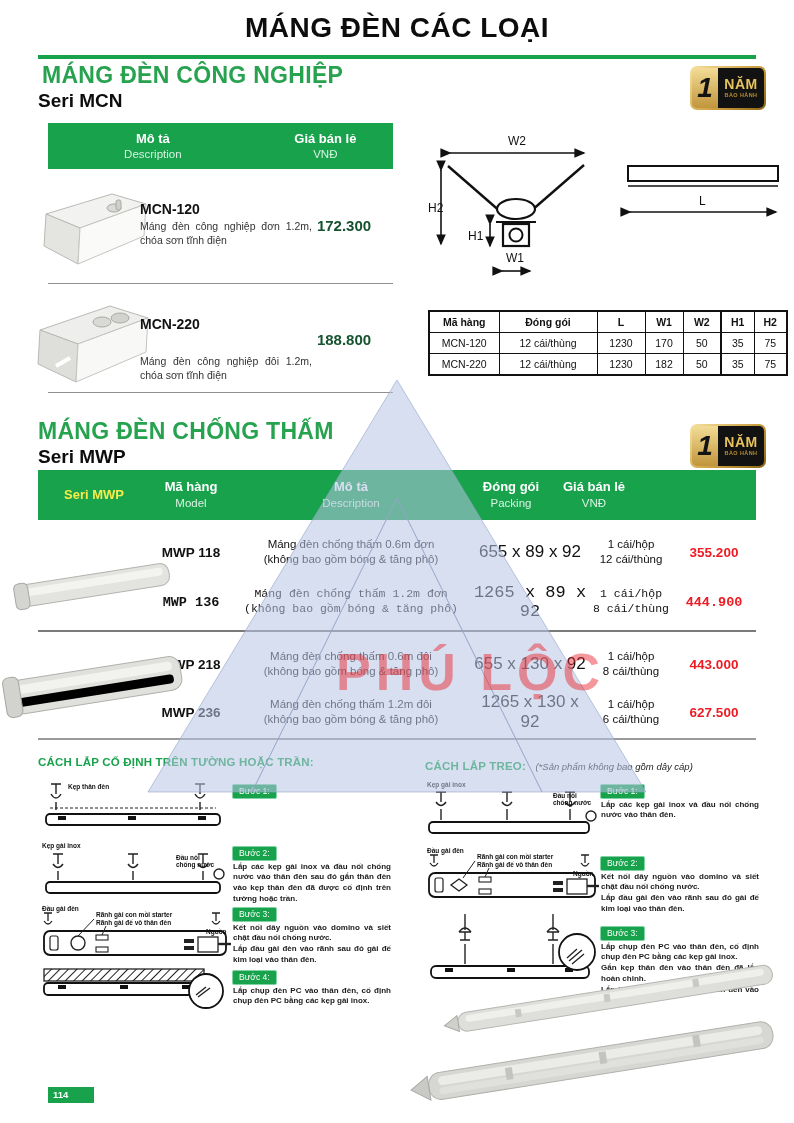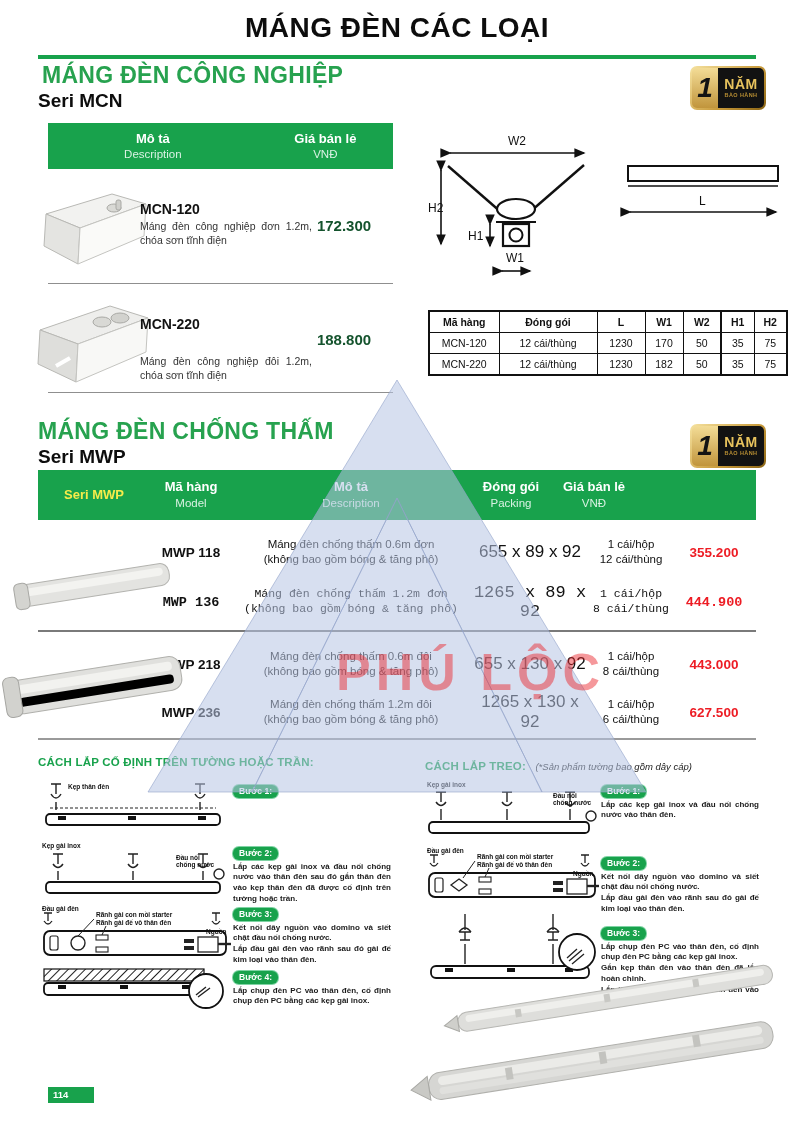--- a/index.html
+++ b/index.html
@@ -45,21 +45,21 @@
   .mwp-model{font-size:13.5px;font-weight:800;}
   .mwp-desc{font-size:11.5px;line-height:1.3;white-space:pre-line;}
   .mwp-size{font-size:17px;}
   .mwp-pack{font-size:11.5px;line-height:1.3;white-space:pre-line;}
   .mwp-price{font-size:13.5px;font-weight:800;color:#ed1c24;}
   .divider{left:38px;width:718px;height:2px;background:#7a7a7a;}
   
   .inst-title{font-size:11.5px;font-weight:800;color:#18a24c;letter-spacing:.2px;}
   .inst-note{font-size:9.5px;font-style:italic;color:#222;font-weight:400;margin-left:5px;}
   .step{width:158px;}
-  .step-badge{display:inline-block;background:#18a24c;color:#fff;font-size:8.5px;font-weight:700;padding:1.5px 6px;border-radius:6px;margin-bottom:2px;box-shadow:0 0 0 1px #7fd3a4;}
+  .step-badge{display:inline-block;background:#18a24c;color:#fff;font-size:8.5px;font-weight:400;padding:1.5px 6px;border-radius:1px;margin-bottom:2px;box-shadow:0 0 0 1px #7fd3a4;}
   .step-text{font-size:8px;font-weight:700;line-height:1.35;color:#1a1a1a;text-align:justify;white-space:pre-line;}
   .dlabel{font-size:6.5px;font-weight:700;fill:#111;}
   
   .wm-tri{pointer-events:none;z-index:4;}
   .wm-text{left:336px;top:642px;font-size:52px;font-weight:800;letter-spacing:5px;color:rgba(234,40,45,.48);z-index:5;pointer-events:none;font-family:"Liberation Sans",sans-serif;}
   
   .pagenum{left:48px;top:1087px;width:46px;height:16px;background:#18a24c;color:#fff;font-size:9.5px;font-weight:700;line-height:16px;padding-left:5px;box-sizing:border-box;}
   svg text{font-family:"Liberation Sans",sans-serif;}
 </style>
 </head>
@@ -365,21 +365,21 @@
   <div class="step-text">Kết nối dây nguồn vào domino và siết chặt đầu nối chống nước.
 Lắp đầu gài đèn vào rãnh sau đó gài đế kim loại vào thân đèn.</div>
 </div>
 <div class="abs step" style="left:233px;top:966px;">
   <span class="step-badge">Bước 4:</span>
   <div class="step-text">Lắp chụp đèn PC vào thân đèn, cố định chụp đèn PC bằng các kẹp gài inox.</div>
 </div>
 
 <div class="abs" style="left:425px;top:756px;white-space:nowrap;">
   <span class="inst-title">CÁCH LẮP TREO:</span>
-  <span class="inst-note">(*Sản phẩm tường bao gồm dây cáp)</span>
+  <span class="inst-note">(*Sản phẩm không bao gồm dây cáp)</span>
 </div>
 
 <svg class="abs" style="left:425px;top:780px;" width="172" height="60" viewBox="0 0 172 60">
   <text x="2" y="7" class="dlabel">Kẹp gài inox</text>
   <g stroke="#222" fill="none" stroke-width="1.4">
     <path d="M16,12 v10 m-5,-10 h10 M11,22 q5,7 10,0"></path>
     <path d="M82,12 v10 m-5,-10 h10 M77,22 q5,7 10,0"></path>
     <path d="M145,12 v10 m-5,-10 h10 M140,22 q5,7 10,0"></path>
     <line x1="16" y1="29" x2="16" y2="40"></line>
       <line x1="82" y1="29" x2="82" y2="40"></line>

